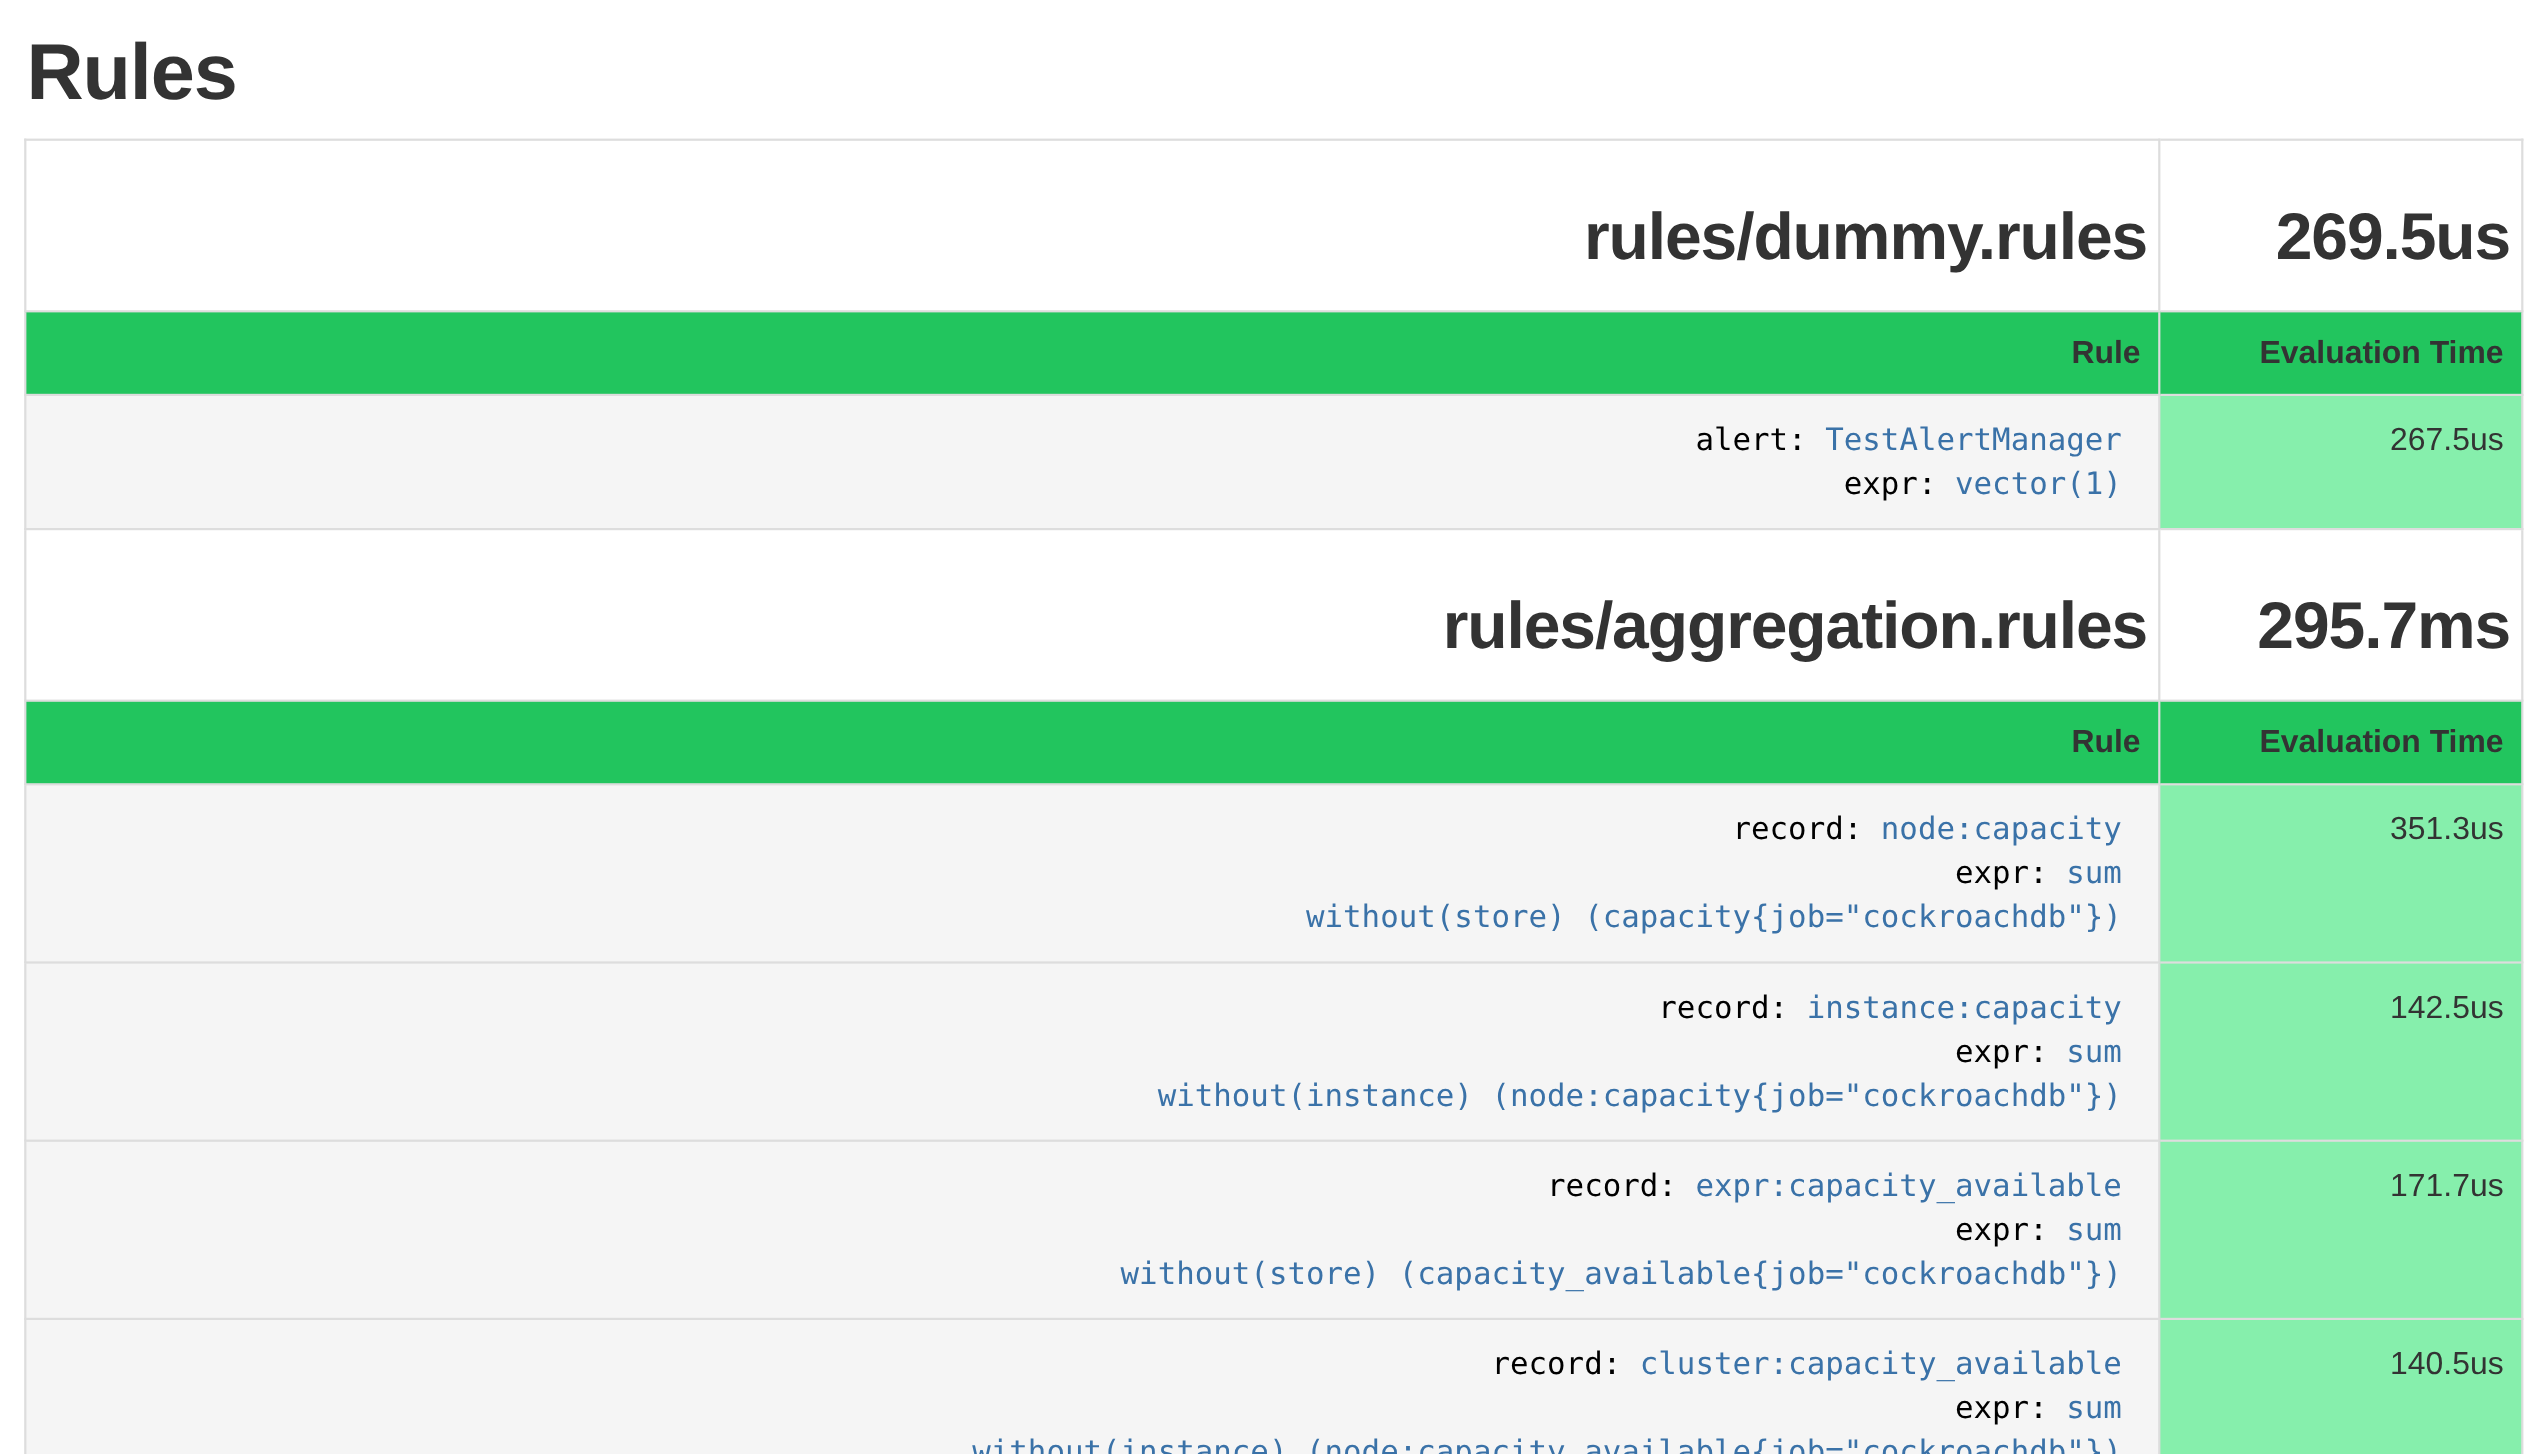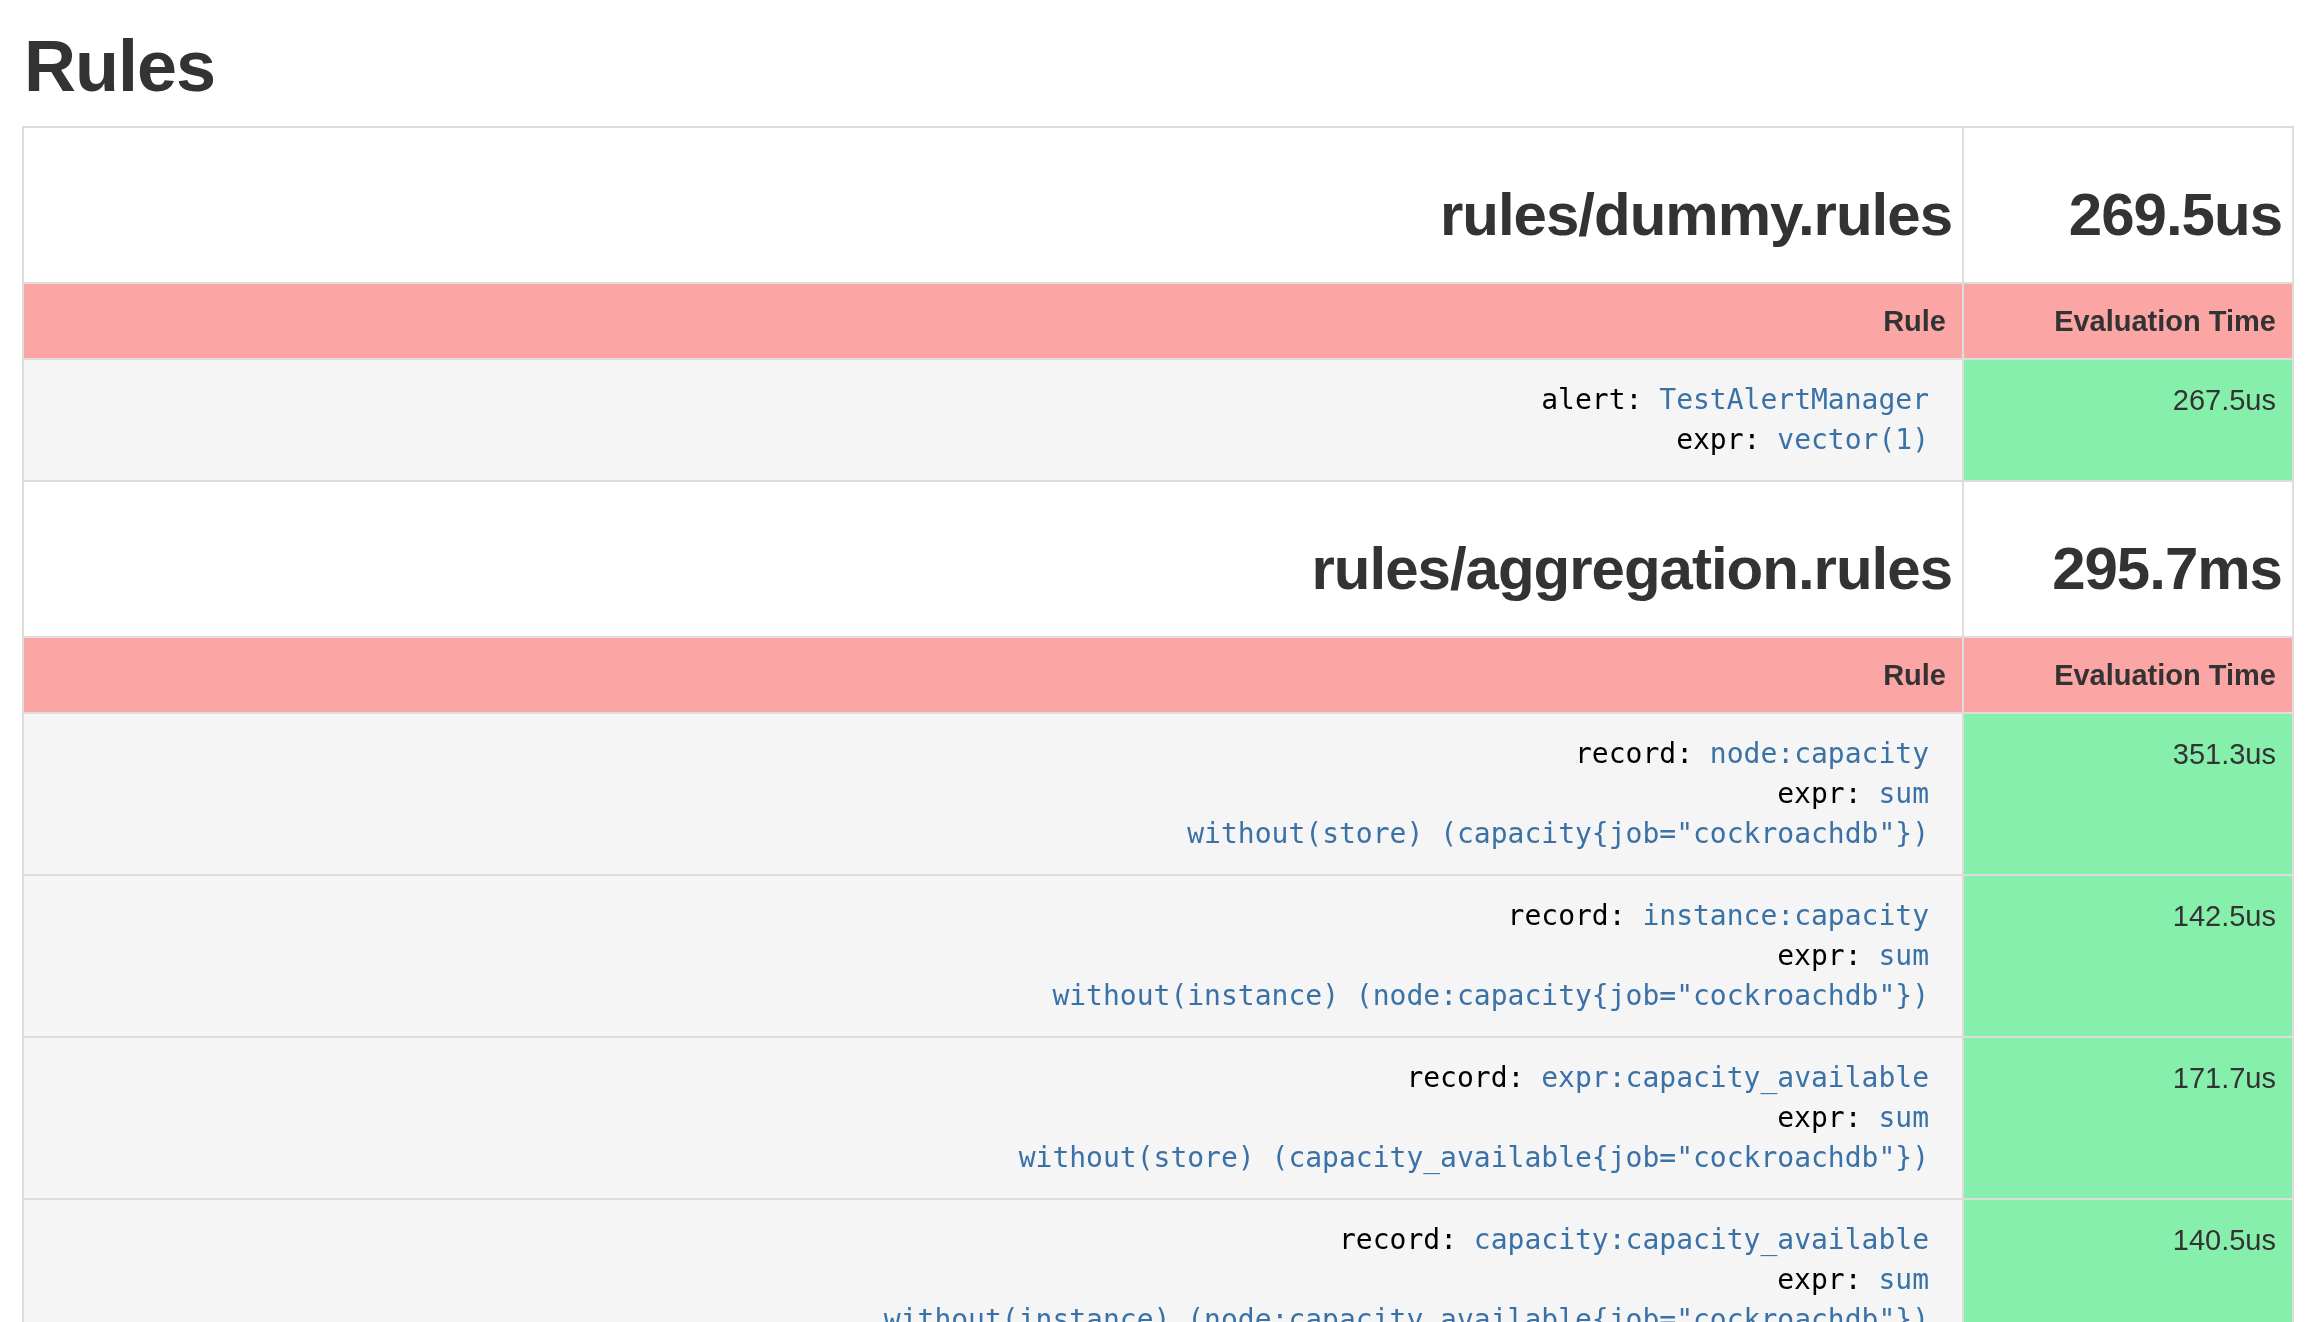--- a/index.html
+++ b/index.html
@@ -50,21 +50,21 @@
     white-space: nowrap;
     overflow: hidden;
   }
   td.group-cell.group-time { padding-left: 8px; }
   th.col-head {
     padding: 17px 16px;
     font-size: 29px;
     line-height: 40px;
     font-weight: bold;
     color: #333333;
-    background: #fca5a5;
+    background: #22c55e;
     margin-left: 24px;
   }
   td.rule-cell {
     background: #f5f5f5;
     padding: 20px 33px;
     font-family: "DejaVu Sans Mono", "Liberation Mono", monospace;
     font-size: 28px;
     line-height: 40px;
     color: #000000;
   }
@@ -143,21 +143,21 @@
         <tr class="rule-row">
           <td class="rule-cell">
             <div class="code-line"><span class="rule-keyword">record: </span><a class="rule-link">expr:capacity_available</a></div>
             <div class="code-line"><span class="rule-keyword">expr: </span><a class="rule-link">sum</a></div>
             <div class="code-line"><span class="rule-keyword">  </span><a class="rule-link">without(store) (capacity_available{job="cockroachdb"})</a></div>
           </td>
           <td class="time-cell">171.7us</td>
         </tr>
         <tr class="rule-row">
           <td class="rule-cell">
-            <div class="code-line"><span class="rule-keyword">record: </span><a class="rule-link">capacity:capacity_available</a></div>
+            <div class="code-line"><span class="rule-keyword">record: </span><a class="rule-link">cluster:capacity_available</a></div>
             <div class="code-line"><span class="rule-keyword">expr: </span><a class="rule-link">sum</a></div>
             <div class="code-line"><span class="rule-keyword">  </span><a class="rule-link">without(instance) (node:capacity_available{job="cockroachdb"})</a></div>
           </td>
           <td class="time-cell">140.5us</td>
         </tr>
       </tbody>
   </table>
 </div>
 
 </body></html>

